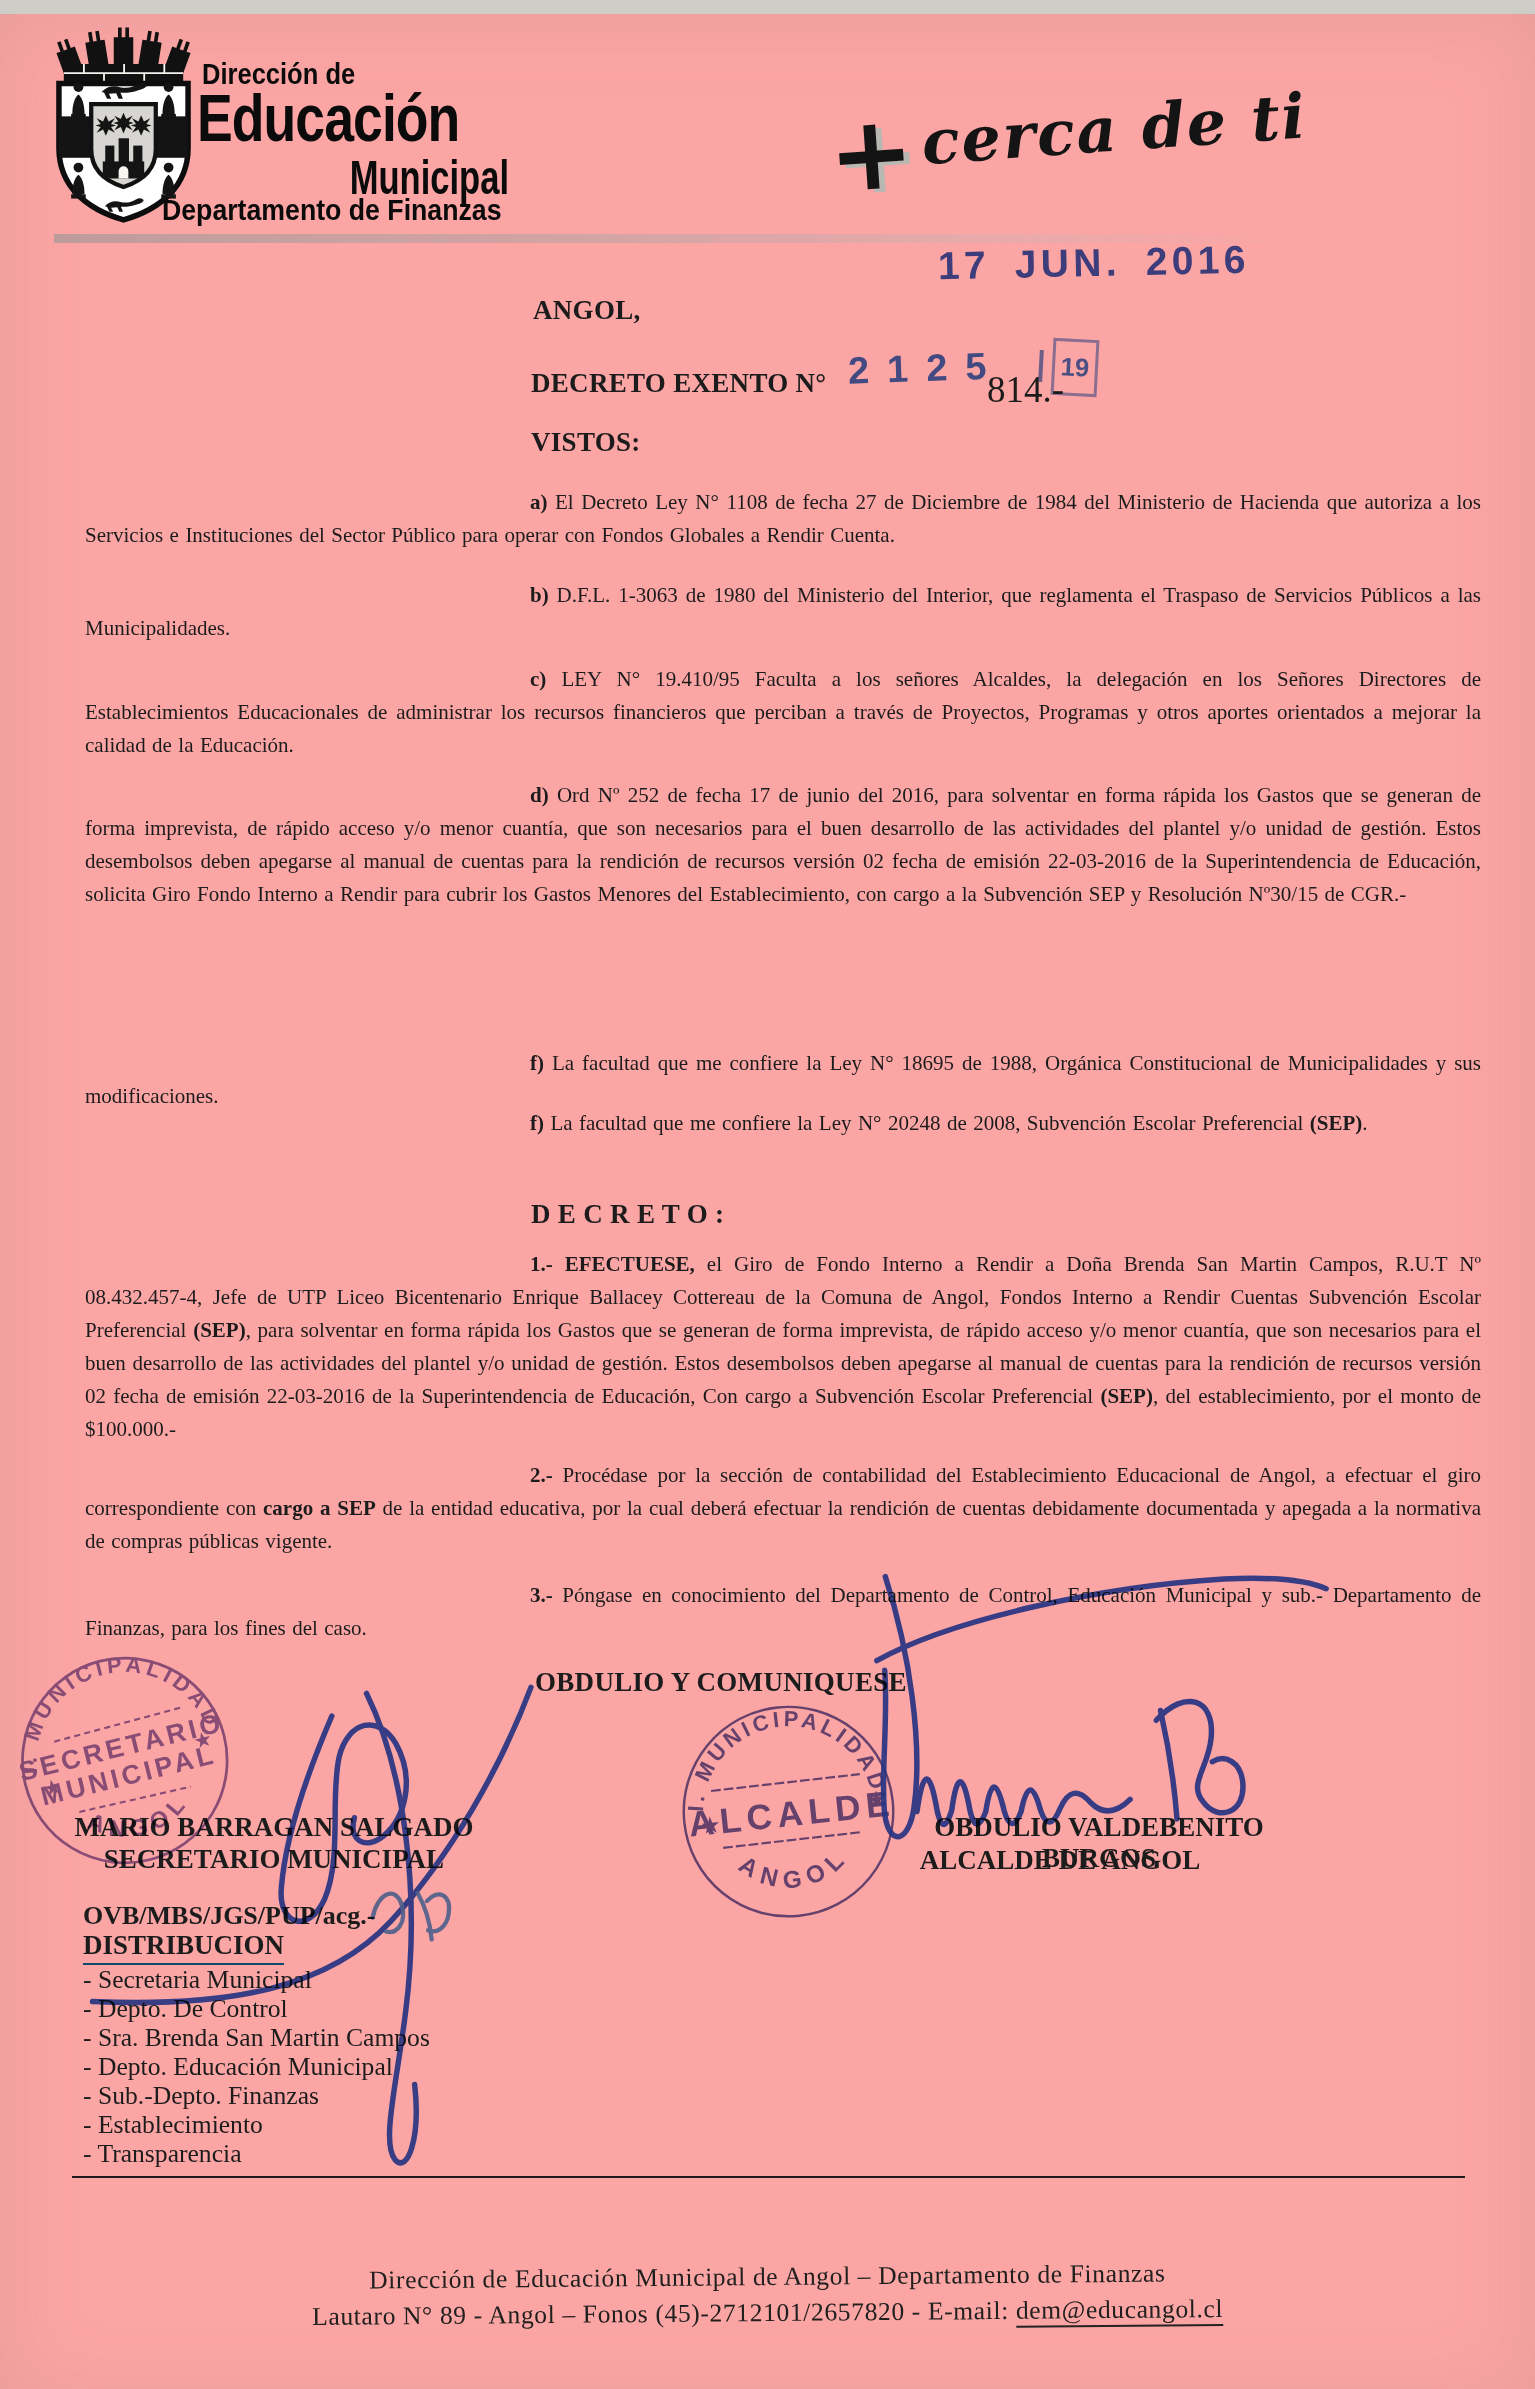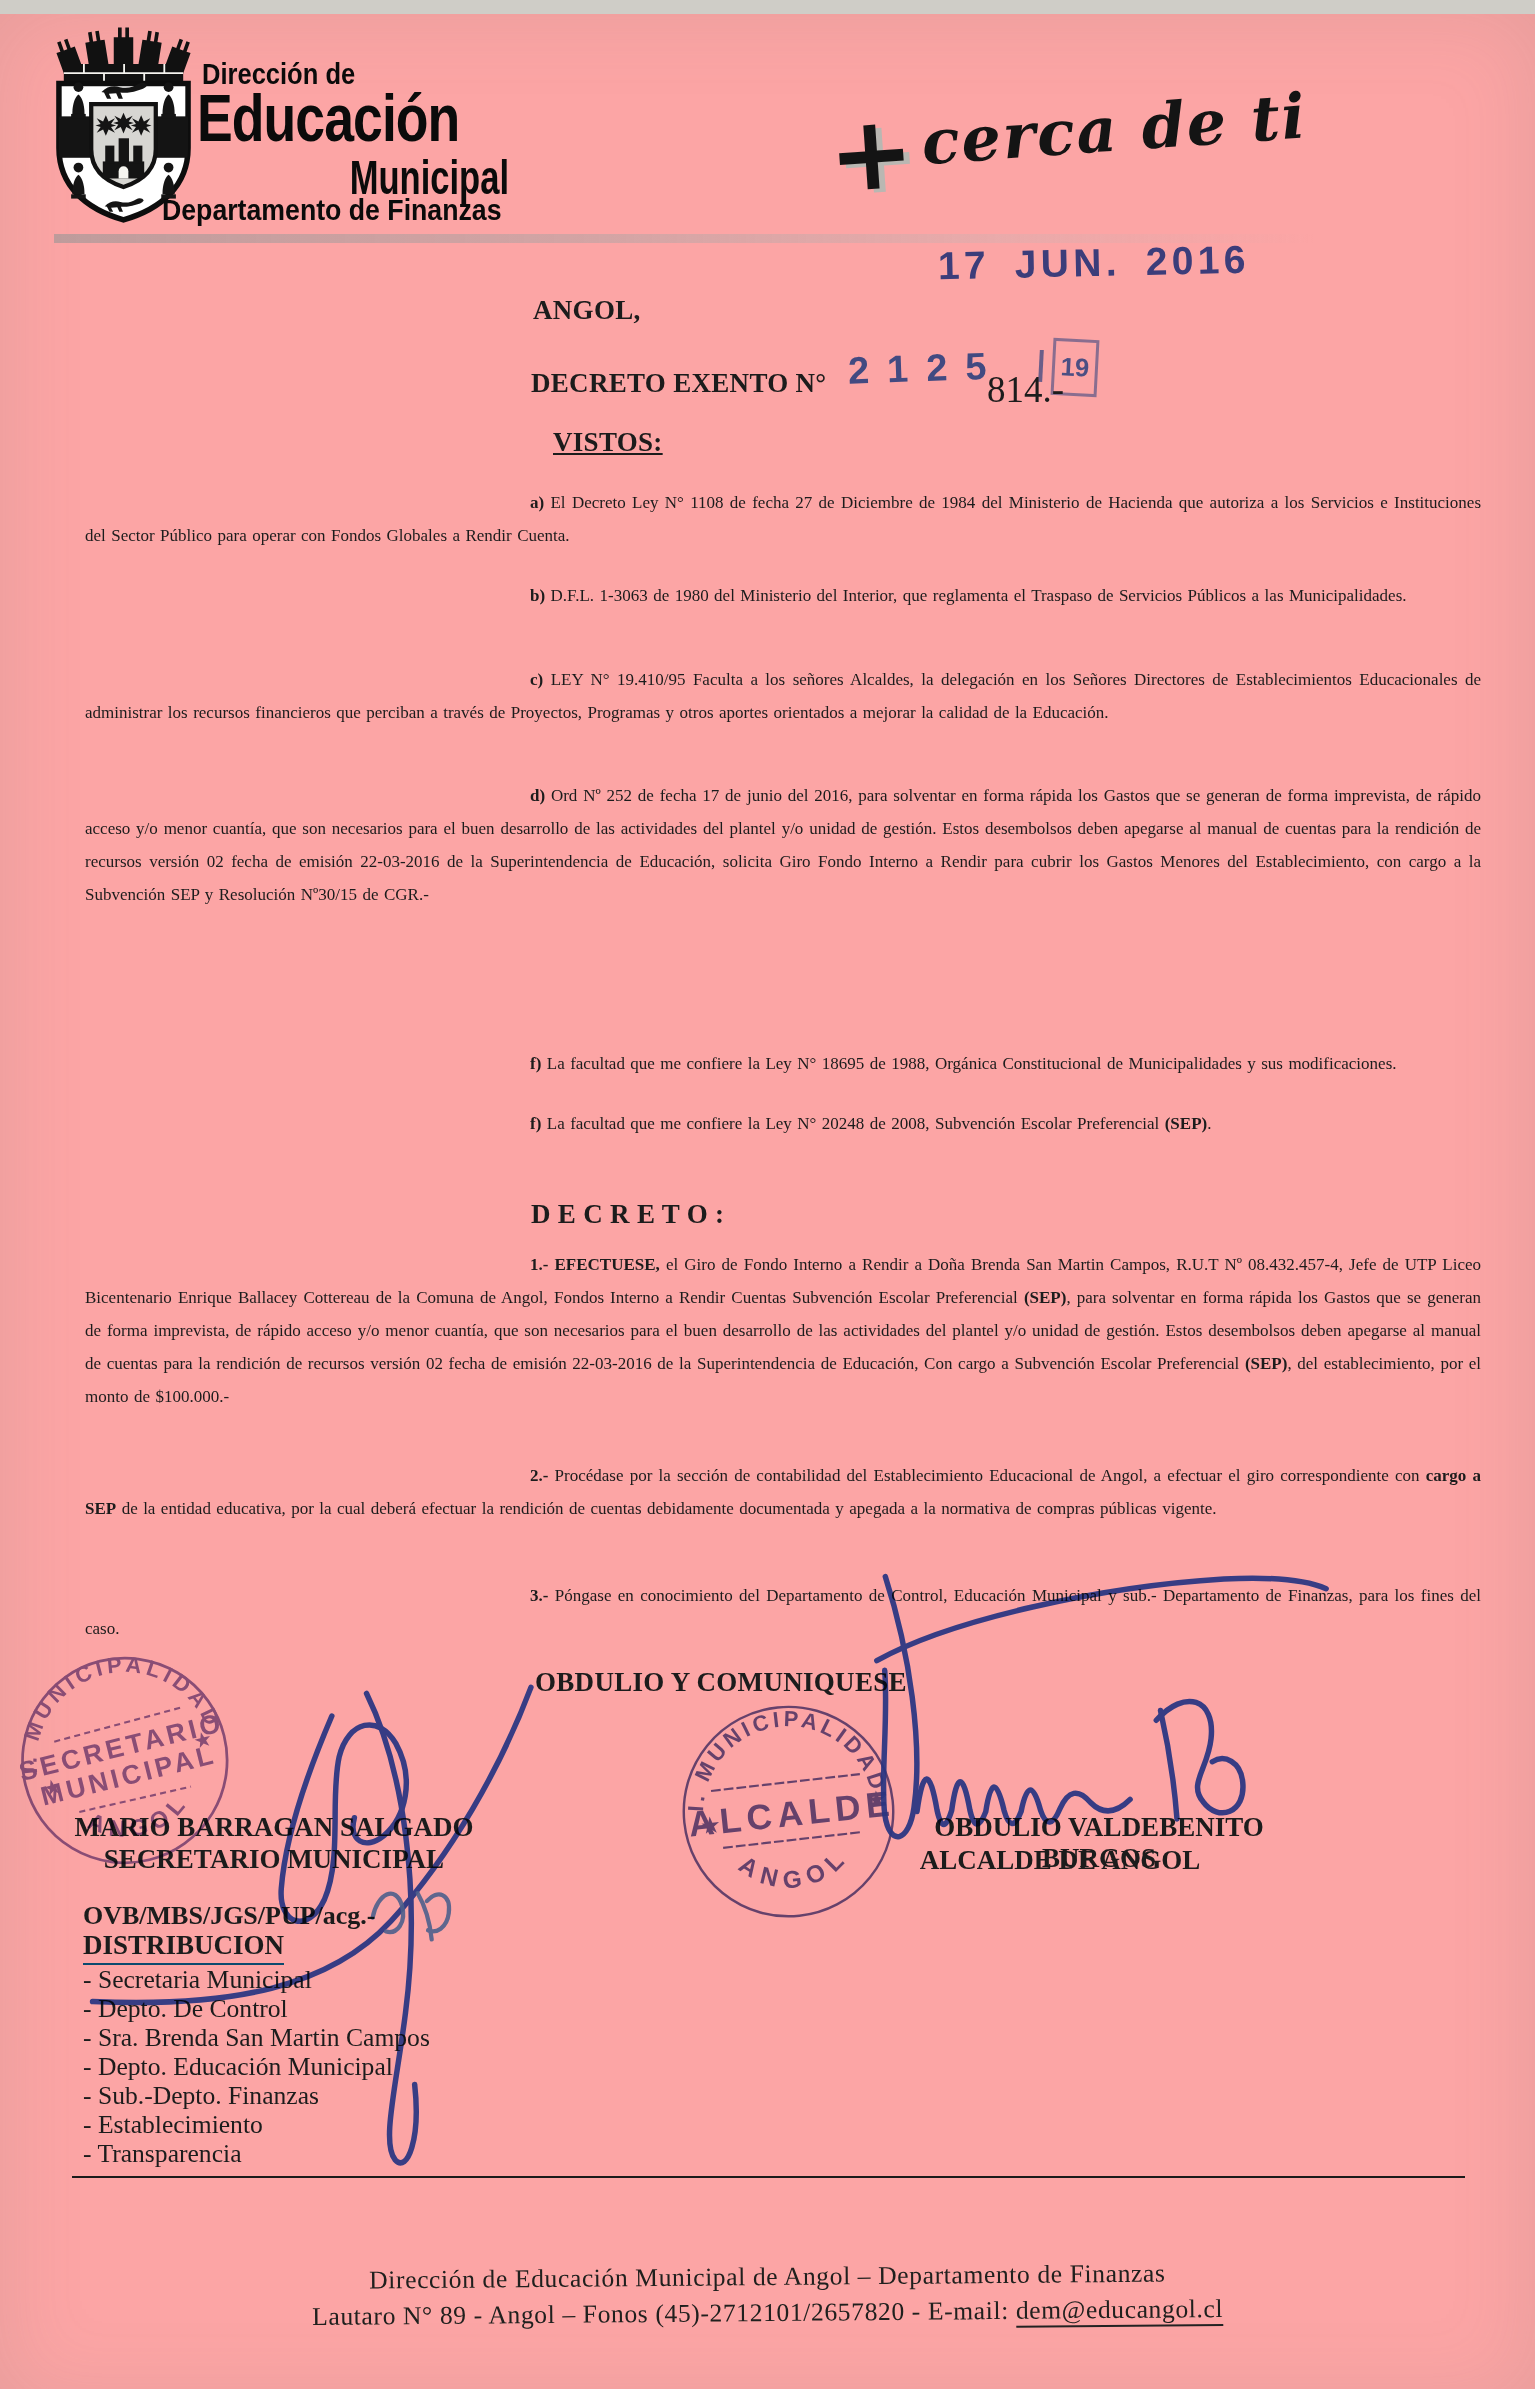--- a/index.html
+++ b/index.html
@@ -1,20 +1,20 @@
 <!DOCTYPE html>
 <html style="font-size:9.7px"><head>
 <meta charset="utf-8">
 <style>
   html,body{margin:0;padding:0;background:#cfcdc7;}
   .page{position:relative;width:1535px;height:2389px;margin:14px auto;background:#fca5a5;
         overflow:hidden;font-family:"Liberation Serif",serif;color:#1c1c1c;
         box-shadow:inset 0 0 85px rgba(115,110,100,.16);}
   p{margin:0;}
-  .para{position:absolute;left:85px;width:1396px;font-size:17px;line-height:33px;
+  .para{position:absolute;left:85px;width:1396px;font-size:21px;line-height:33px;
         text-align:justify;text-indent:445px;word-spacing:1.2px;}
   .b{font-weight:bold;}
   .hserif{position:absolute;font-weight:bold;font-size:27px;letter-spacing:0.3px;}
   .sans{font-family:"Liberation Sans",sans-serif;}
   
   .hdr-l1{position:absolute;left:202px;top:44px;font-size:29px;font-weight:bold;color:#0b0b0b;
           transform:scaleX(.88);transform-origin:left top;}
   .hdr-l2{position:absolute;left:197px;top:65px;font-size:67px;font-weight:bold;color:#0b0b0b;
           letter-spacing:-1.2px;transform:scaleX(.8);transform-origin:left top;}
   .hdr-l3{position:absolute;left:201px;top:136px;width:308px;text-align:right;font-size:48px;
@@ -129,21 +129,21 @@
 
   <div class="streak"></div>
   <div class="datestamp">17 JUN. 2016</div>
 
   <div class="hserif" style="left:533px;top:281px;">ANGOL,</div>
   <div class="hserif" style="left:531px;top:354px;">DECRETO EXENTO N°</div>
   <div class="numstamp">2125</div>
   <div class="regbar"></div>
   <div class="regmark">19</div>
   <div class="num814">814.-</div>
-  <div class="hserif" style="left:553px;top:413px;text-decoration:underline;">VISTOS:</div>
+  <div class="hserif" style="left:531px;top:413px;">VISTOS:</div>
 
   <p class="para" style="top:472px;"><span class="b">a)</span><span> El Decreto Ley N° 1108 de fecha 27 de Diciembre de 1984 del Ministerio de Hacienda que autoriza a los Servicios e Instituciones del Sector Público para operar con Fondos Globales a Rendir Cuenta.</span></p>
   <p class="para" style="top:565px;"><span class="b">b)</span><span> D.F.L. 1-3063 de 1980 del Ministerio del Interior, que reglamenta el Traspaso de Servicios Públicos a las Municipalidades.</span></p>
   <p class="para" style="top:649px;"><span class="b">c)</span><span> LEY N° 19.410/95 Faculta a los señores Alcaldes, la delegación en los Señores Directores de Establecimientos Educacionales de administrar los recursos financieros que perciban a través de Proyectos, Programas y otros aportes orientados a mejorar la calidad de la Educación.</span></p>
   <p class="para" style="top:765px;"><span class="b">d)</span><span> Ord Nº 252 de fecha 17 de junio del 2016, para solventar en forma rápida los Gastos que se generan de forma imprevista, de rápido acceso y/o menor cuantía, que son necesarios para el buen desarrollo de las actividades del plantel y/o unidad de gestión. Estos desembolsos deben apegarse al manual de cuentas para la rendición de recursos versión 02 fecha de emisión 22-03-2016 de la Superintendencia de Educación, solicita Giro Fondo Interno a Rendir para cubrir los Gastos Menores del Establecimiento, con cargo a la Subvención SEP y Resolución Nº30/15 de CGR.-</span></p>
   <p class="para" style="top:1033px;"><span class="b">f)</span><span> La facultad que me confiere la Ley N° 18695 de 1988, Orgánica Constitucional de Municipalidades y sus modificaciones.</span></p>
   <p class="para" style="top:1093px;"><span class="b">f)</span><span> La facultad que me confiere la Ley N° 20248 de 2008, Subvención Escolar Preferencial </span><span class="b">(SEP)</span><span>.</span></p>
 
   <div class="hserif" style="left:531px;top:1185px;">D E C R E T O :</div>
 

